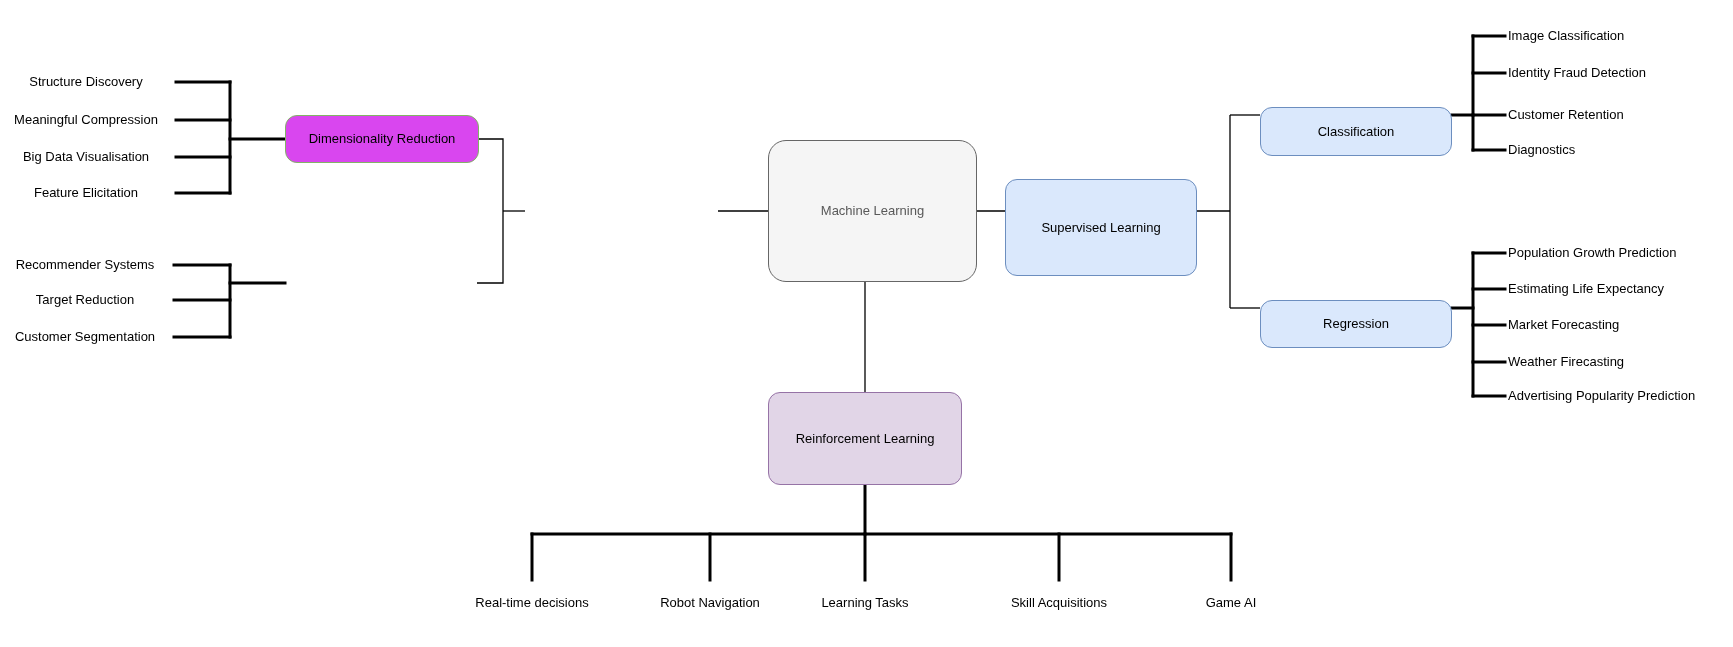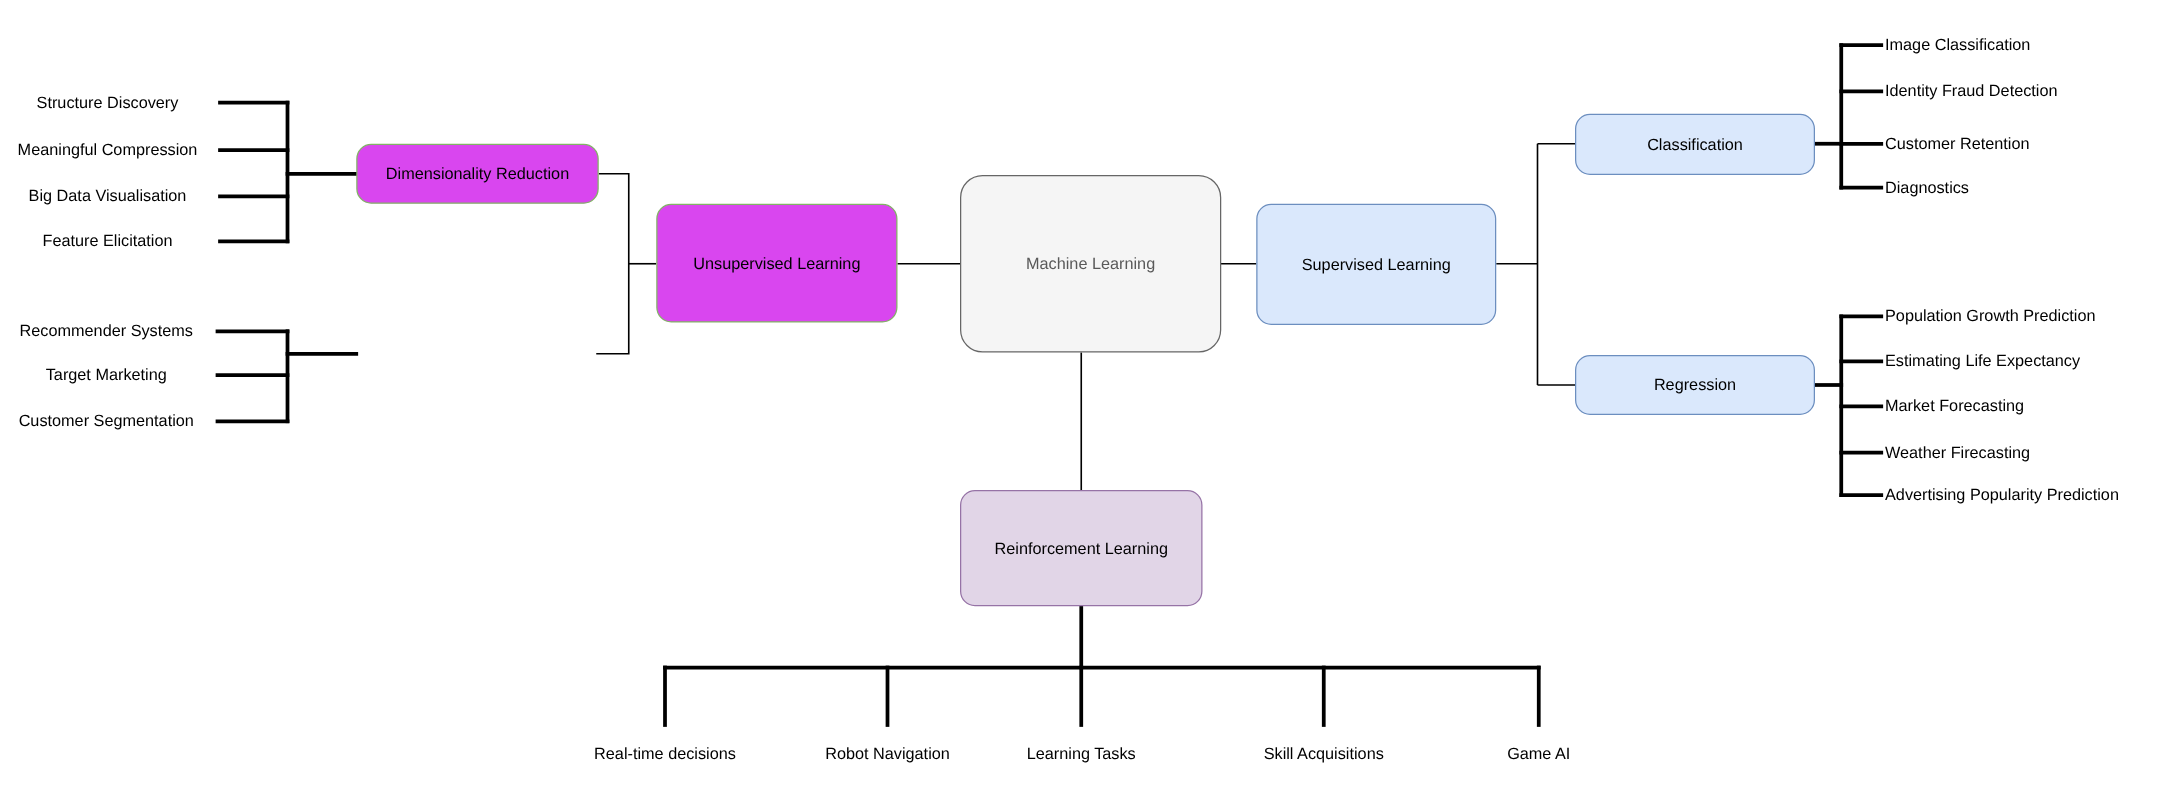--- a/index.html
+++ b/index.html
@@ -28,21 +28,21 @@
     justify-content: center;
     text-align: center;
     font-size: 13px;
     color: #000000;
     border-radius: 12px;
     border: 1px solid #000;
     line-height: 1.2;
     padding: 2px 6px;
   }
   .node.green  { background: #d946ef; border-color: #82b366; }
-  .node.blue   { background: #dae8fc; border-color: #6c8ebf; }
+  .node.blue   { background: #dae8fc; border-color: #6c8ebf; margin-top: 16px; }
   .node.purple { background: #e1d5e7; border-color: #9673a6; }
   .node.gray   { background: #f5f5f5; border-color: #666666; color: #595959; border-radius: 18px; }
   .leaf {
     position: absolute;
     height: 18px;
     line-height: 18px;
     font-size: 13px;
     color: #000000;
     white-space: nowrap;
   }
@@ -116,40 +116,39 @@
         <path d="M710 534 V580"></path>
         <path d="M865 534 V580"></path>
         <path d="M1059 534 V580"></path>
         <path d="M1231 534 V580"></path>
       </g>
     </g>
   </svg>
 
   <div class="node gray" style="left:768px; top:140px; width:209px; height:142px;">Machine Learning</div>
 
-  <div class="node green" style="left:525px; top:163px; width:193px; height:95px;">Unsupervised Learning</div>
 
   <div class="node blue" style="left:1005px; top:163px; width:192px; height:97px;">Supervised Learning</div>
 
   <div class="node green" style="left:285px; top:115px; width:194px; height:48px;">Dimensionality Reduction</div>
 
 
   <div class="node blue" style="left:1260px; top:91px; width:192px; height:49px;">Classification</div>
 
   <div class="node blue" style="left:1260px; top:284px; width:192px; height:48px;">Regression</div>
 
   <div class="node purple" style="left:768px; top:392px; width:194px; height:93px;">Reinforcement Learning</div>
 
   <div class="leaf right-align" style="left:0; width:172px; top:73px;">Structure Discovery</div>
   <div class="leaf right-align" style="left:0; width:172px; top:111px;">Meaningful Compression</div>
   <div class="leaf right-align" style="left:0; width:172px; top:148px;">Big Data Visualisation</div>
   <div class="leaf right-align" style="left:0; width:172px; top:184px;">Feature Elicitation</div>
 
   <div class="leaf right-align" style="left:0; width:170px; top:256px;">Recommender Systems</div>
-  <div class="leaf right-align" style="left:0; width:170px; top:291px;">Target Marketing</div>
+  <div class="leaf right-align" style="left:0; width:170px; top:291px;">Target Reduction</div>
   <div class="leaf right-align" style="left:0; width:170px; top:328px;">Customer Segmentation</div>
 
   <div class="leaf left-align" style="left:1508px; top:27px;">Image Classification</div>
   <div class="leaf left-align" style="left:1508px; top:64px;">Identity Fraud Detection</div>
   <div class="leaf left-align" style="left:1508px; top:106px;text-align:right;">Customer Retention</div>
   <div class="leaf left-align" style="left:1508px; top:141px;">Diagnostics</div>
 
   <div class="leaf left-align" style="left:1508px; top:244px;">Population Growth Prediction</div>
   <div class="leaf left-align" style="left:1508px; top:280px;">Estimating Life Expectancy</div>
   <div class="leaf left-align" style="left:1508px; top:316px;">Market Forecasting</div>

